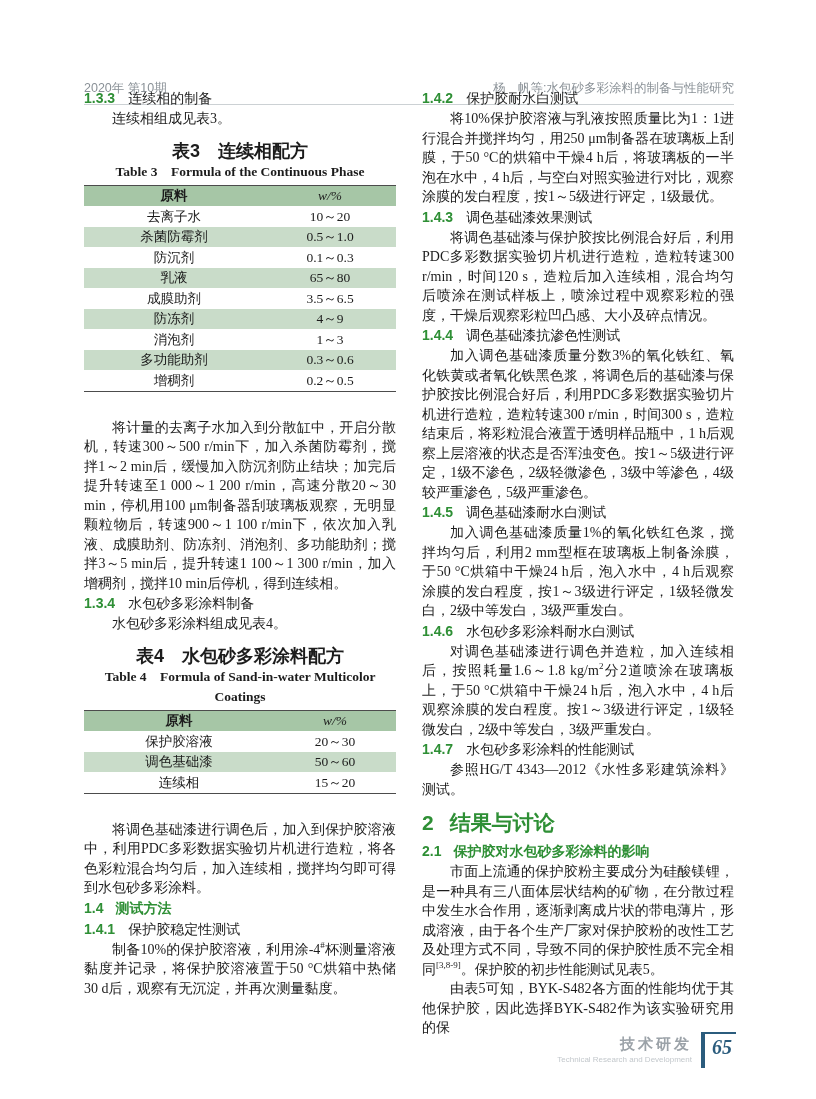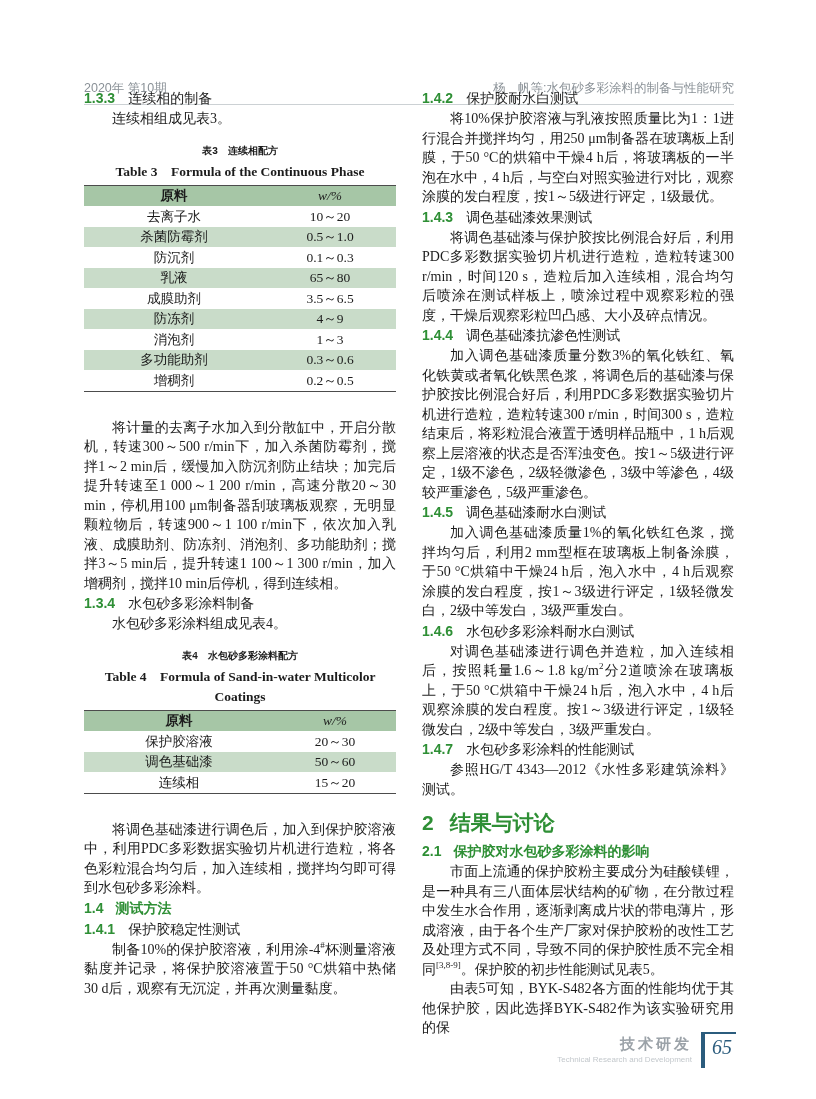--- a/index.html
+++ b/index.html
@@ -25,36 +25,36 @@
   .h3{font-size:14px;line-height:20px;margin:0;font-weight:normal;}
   .h3 .num{color:var(--accent-green);font-family:"Liberation Sans","DejaVu Sans",sans-serif;font-weight:bold;margin-right:13px;}
   .h3 .ttl{color:#1c1c1c;}
   .hgreen{font-family:"Liberation Sans","DejaVu Sans",sans-serif;font-size:14px;line-height:21px;margin:0;color:var(--accent-green);font-weight:bold;}
   .hgreen .num{margin-right:12px;}
   .h1{font-family:"Liberation Sans","DejaVu Sans",sans-serif;font-size:21px;line-height:26px;margin:11px 0 5px;color:var(--accent-green);font-weight:bold;}
   .h1 .num{margin-right:16px;}
   sup{font-size:9px;line-height:0;}
   
   .tblfig{margin:12px 0 0;}
-  .cap-cn{text-align:center;font-family:Liberation Mono, monospace;font-weight:bold;font-size:10px;line-height:21px;}
+  .cap-cn{text-align:center;font-family:Liberation Sans, sans-serif;font-weight:bold;font-size:18px;line-height:21px;}
   .cap-en{text-align:center;font-family:"Liberation Serif","DejaVu Serif",serif;font-weight:bold;font-size:13.5px;line-height:20px;margin-bottom:3px;}
   table{width:100%;border-collapse:collapse;border-top:1.5px solid #4c4c4c;border-bottom:1.5px solid #4c4c4c;font-size:13.5px;}
   th,td{padding:2.5px 4px;text-align:center;line-height:15.5px;font-weight:normal;margin-left:41px;}
   thead tr{background:var(--table-header-bg);}
   tbody tr.alt{background:var(--table-alt-bg);}
   th.c1{font-family:"Liberation Sans","DejaVu Sans",sans-serif;font-weight:bold;}
   th.c2{font-style:italic;}
   
   .page-footer{position:absolute;top:1032px;right:80px;display:flex;align-items:flex-start;}
   .f-labels{text-align:right;margin-top:4px;}
   .f-cn{font-family:"Liberation Sans","DejaVu Sans",sans-serif;font-size:15px;font-weight:bold;letter-spacing:3px;color:#9ba2a8;line-height:16px;}
   .f-en{font-family:"Liberation Sans","DejaVu Sans",sans-serif;font-size:8px;color:#c3c8cc;line-height:11px;margin-top:2px;}
   .f-page{margin-left:9px;border-left:4px solid var(--footer-blue);border-top:2px solid var(--footer-blue);
     color:var(--footer-blue);font-family:"Liberation Serif","DejaVu Serif",serif;
-    font-style:italic;font-weight:normal;font-size:20px;line-height:22px;padding:2px 4px 10px 7px;}
+    font-style:italic;font-weight:bold;font-size:20px;line-height:22px;padding:2px 4px 10px 7px;}
 </style>
 </head>
 <body>
 
 <div class="page-header">
   <span>2020年 第10期</span>
   <span>杨　帆等:水包砂多彩涂料的制备与性能研究</span>
 </div>
 
 <div class="content">

